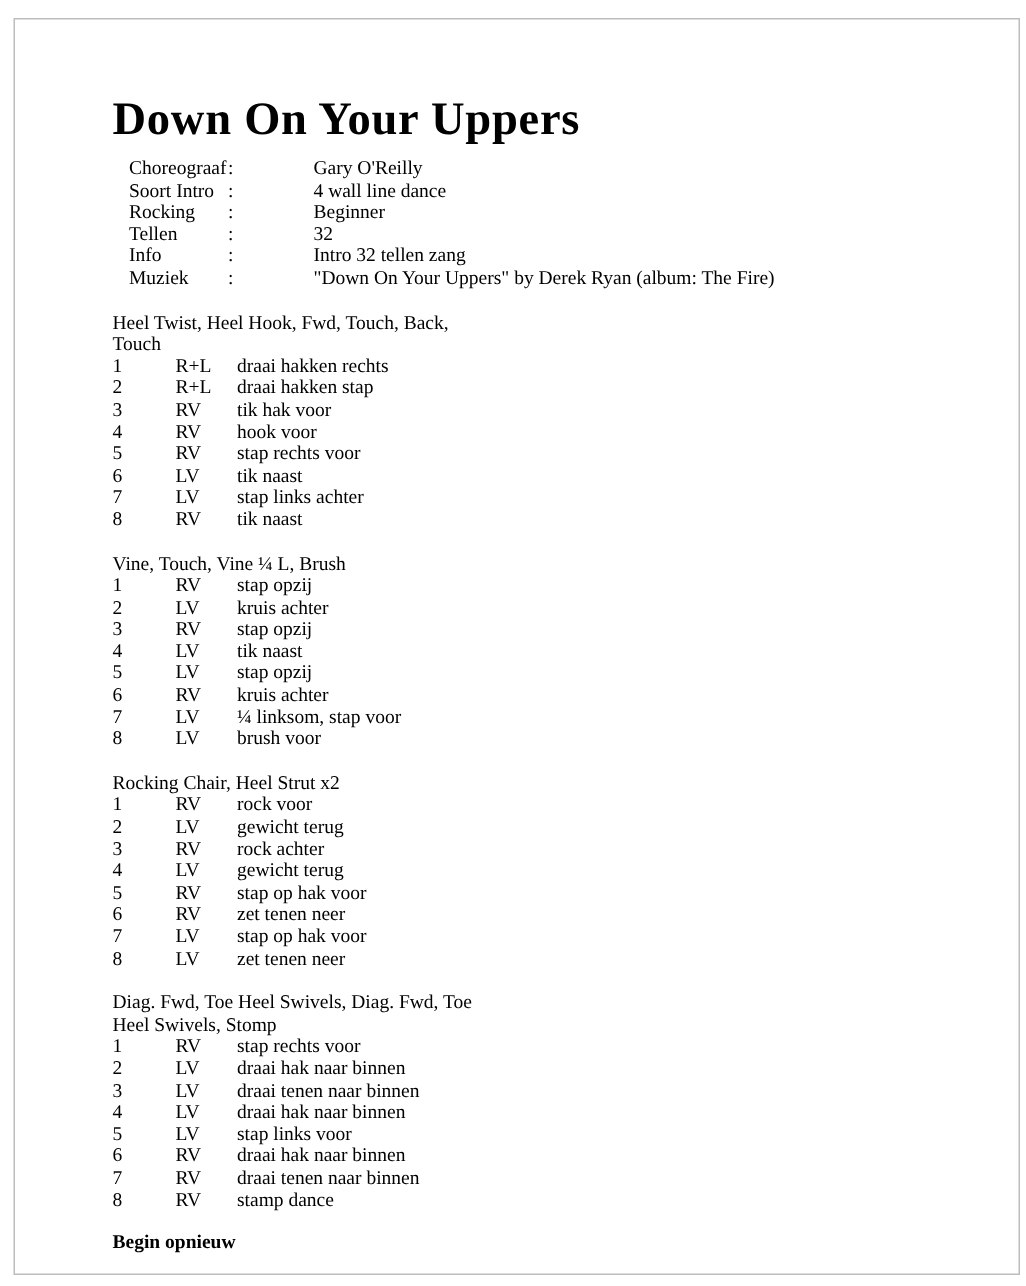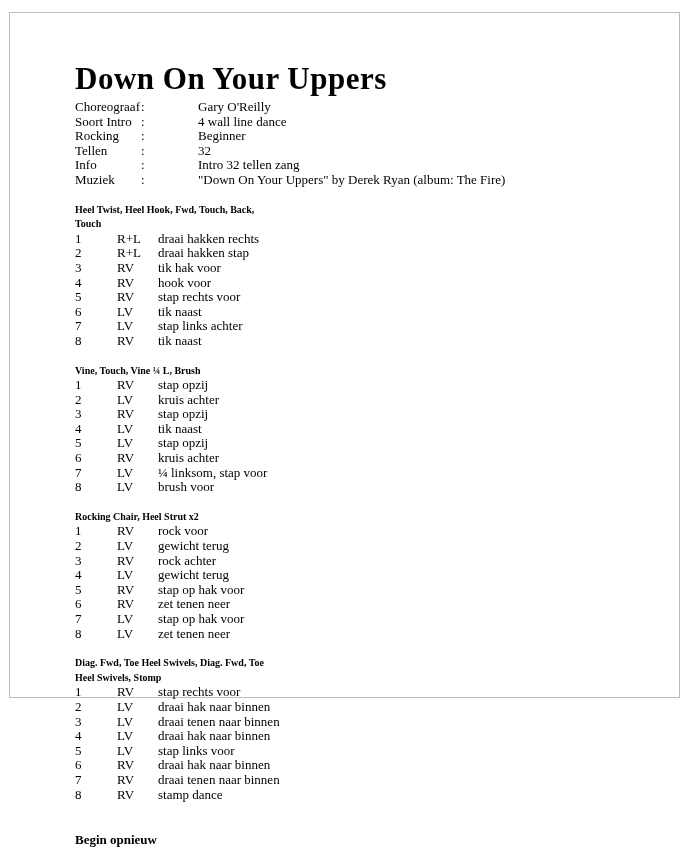--- a/index.html
+++ b/index.html
@@ -10,59 +10,59 @@
     height: 857px;
     font-family: "Liberation Serif", "DejaVu Serif", serif;
     color: #000000;
     -webkit-font-smoothing: antialiased;
   }
   .page-frame {
     position: absolute;
     left: 9px;
     top: 12px;
     width: 671px;
-    height: 686px;
+    height: 838px;
     border: 1px solid #bdbdbd;
     background: #ffffff;
     box-sizing: border-box;
   }
   .content {
     position: absolute;
     left: 65px;
     top: 51px;
     width: 545px;
   }
   .doc-title {
     font-size: 31px;
     font-weight: bold;
     line-height: 30px;
     letter-spacing: 0.5px;
     margin: 0 0 6px 0;
   }
-  .info-block { margin: 0; }
+  .info-block { margin: 11px; }
   .info-row {
     display: grid;
     grid-template-columns: 66px 57px 1fr;
     font-size: 13px;
     line-height: 14.6px;
   }
   .dance-section { margin-top: 15px; }
   .section-title {
-    font-weight: bold;
-    font-size: 10px;
+    font-weight: normal;
+    font-size: 13px;
     line-height: 14.6px;
   }
   .step-row {
     display: grid;
     grid-template-columns: 42px 41px 1fr;
     font-size: 13px;
     line-height: 14.6px;
   }
   .doc-footer {
-    margin-top: 31px;
+    margin-top: 14px;
     font-weight: bold;
     font-size: 13px;
     line-height: 14.6px;
   }
 </style>
 </head>
 <body>
 
 <div class="page-frame">
   <div class="content">

